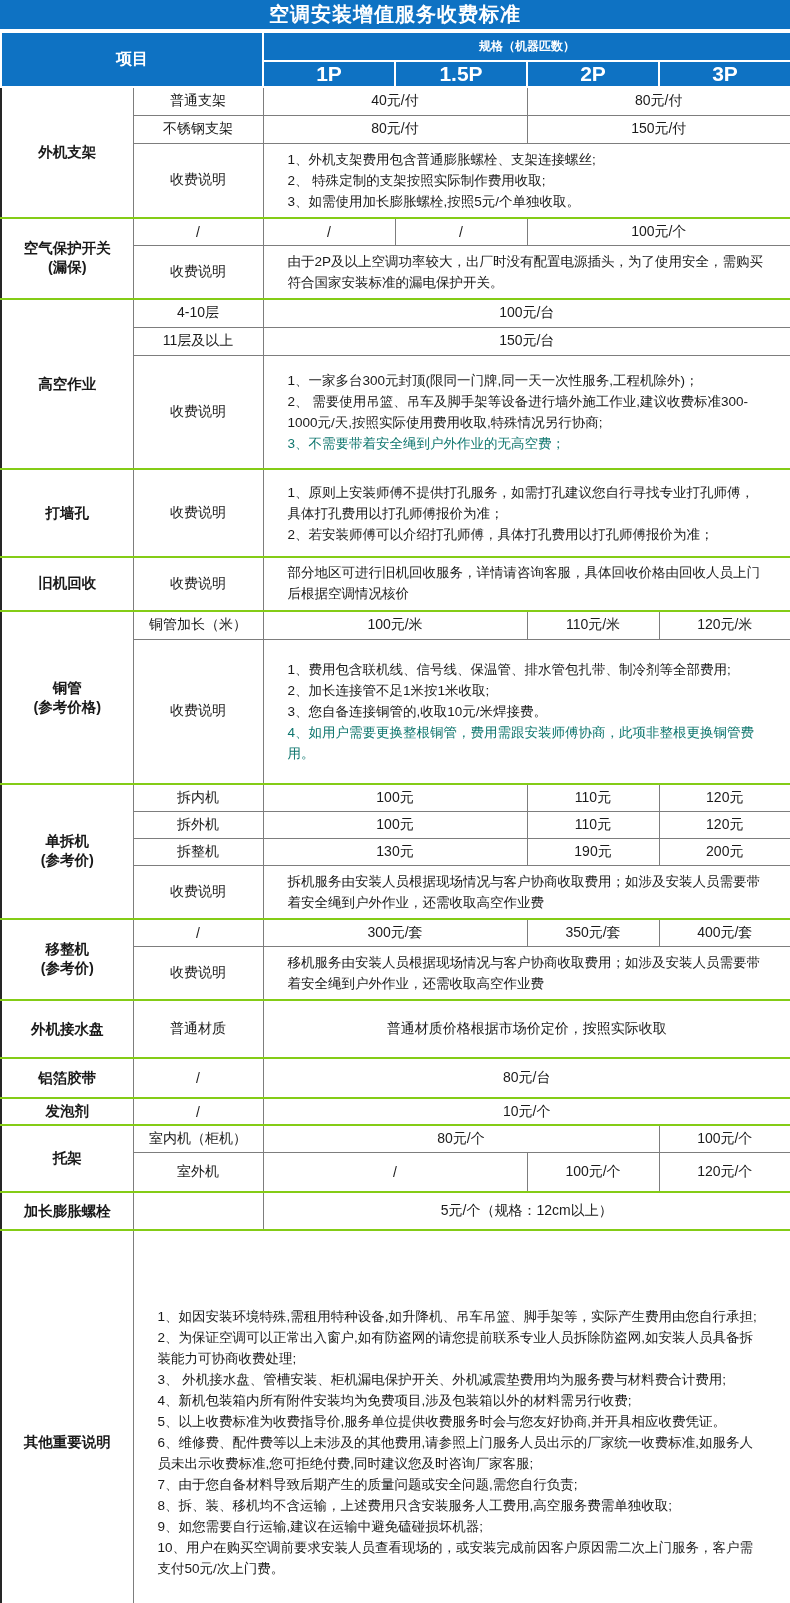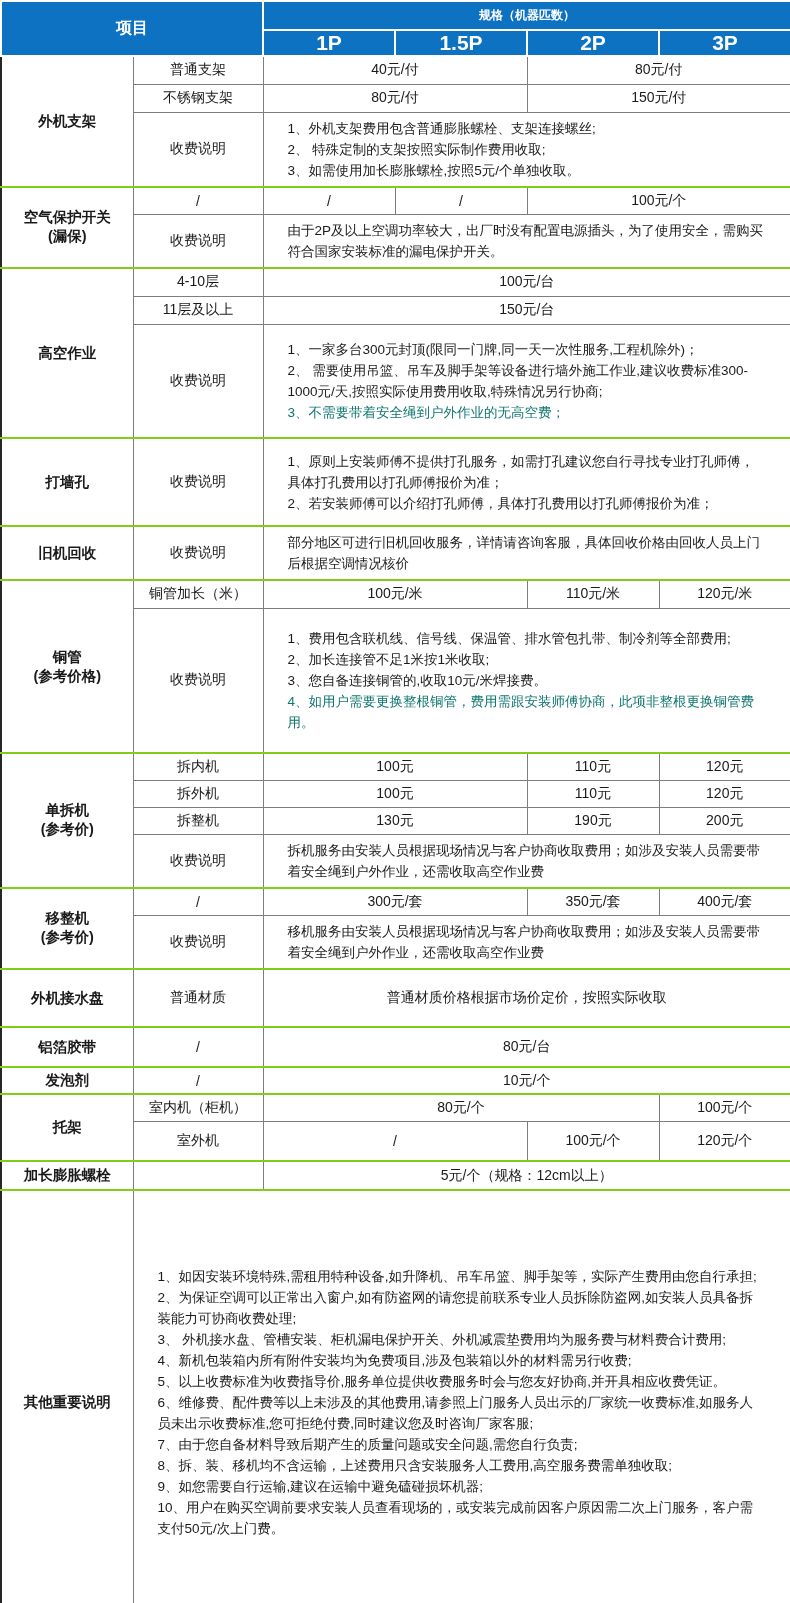--- a/index.html
+++ b/index.html
@@ -60,20 +60,21 @@
     padding:5px 24px;
     line-height:21px;
   }
   .note-line{color:#1a1a1a;}
   .note-line.red{color:#0f766e;}
 </style>
 </head>
 <body>
 
 <div class="page">
+  <div class="title-bar">空调安装增值服务收费标准</div>
   <table class="tbl">
     <colgroup>
       <col style="width:132px">
         <col style="width:130px">
       <col style="width:132px">
         <col style="width:132px">
       <col style="width:132px">
         <col style="width:132px">
     </colgroup>
     <thead>
@@ -140,21 +141,21 @@
           </td>
         </tr>
         <tr class="section-start" style="height: 88px;">
           <td class="item">打墙孔</td>
           <td class="sub">收费说明</td>
           <td colspan="4" class="notes">
             <div class="note-line">1、原则上安装师傅不提供打孔服务，如需打孔建议您自行寻找专业打孔师傅，具体打孔费用以打孔师傅报价为准；</div>
             <div class="note-line">2、若安装师傅可以介绍打孔师傅，具体打孔费用以打孔师傅报价为准；</div>
           </td>
         </tr>
-        <tr class="section-start" style="height: 52px;">
+        <tr class="section-start" style="height: 52px; font-family: Liberation Mono, monospace;">
           <td class="item">旧机回收</td>
           <td class="sub">收费说明</td>
           <td colspan="4" class="notes">
             <div class="note-line">部分地区可进行旧机回收服务，详情请咨询客服，具体回收价格由回收人员上门后根据空调情况核价</div>
           </td>
         </tr>
         <tr class="section-start" style="height: 28px;">
           <td rowspan="2" class="item">铜管
 (参考价格)</td>
           <td class="sub">铜管加长（米）</td>
@@ -231,21 +232,21 @@
           <td class="sub">室内机（柜机）</td>
           <td colspan="3" class="price">80元/个</td>
           <td class="price">100元/个</td>
         </tr>
         <tr style="height: 40px;">
           <td class="sub">室外机</td>
           <td colspan="2" class="price">/</td>
           <td class="price">100元/个</td>
           <td class="price">120元/个</td>
         </tr>
-        <tr class="section-start" style="height: 29px;">
+        <tr class="section-start" style="height: 38px;">
           <td class="item">加长膨胀螺栓</td>
           <td class="sub"></td>
           <td colspan="4" class="price">5元/个（规格：12cm以上）</td>
         </tr>
         <tr class="section-start" style="height: 424px;">
           <td class="item">其他重要说明</td>
           <td colspan="5" class="notes">
             <div class="note-line">1、如因安装环境特殊,需租用特种设备,如升降机、吊车吊篮、脚手架等，实际产生费用由您自行承担;</div>
             <div class="note-line">2、为保证空调可以正常出入窗户,如有防盗网的请您提前联系专业人员拆除防盗网,如安装人员具备拆装能力可协商收费处理;</div>
             <div class="note-line">3、 外机接水盘、管槽安装、柜机漏电保护开关、外机减震垫费用均为服务费与材料费合计费用;</div>

